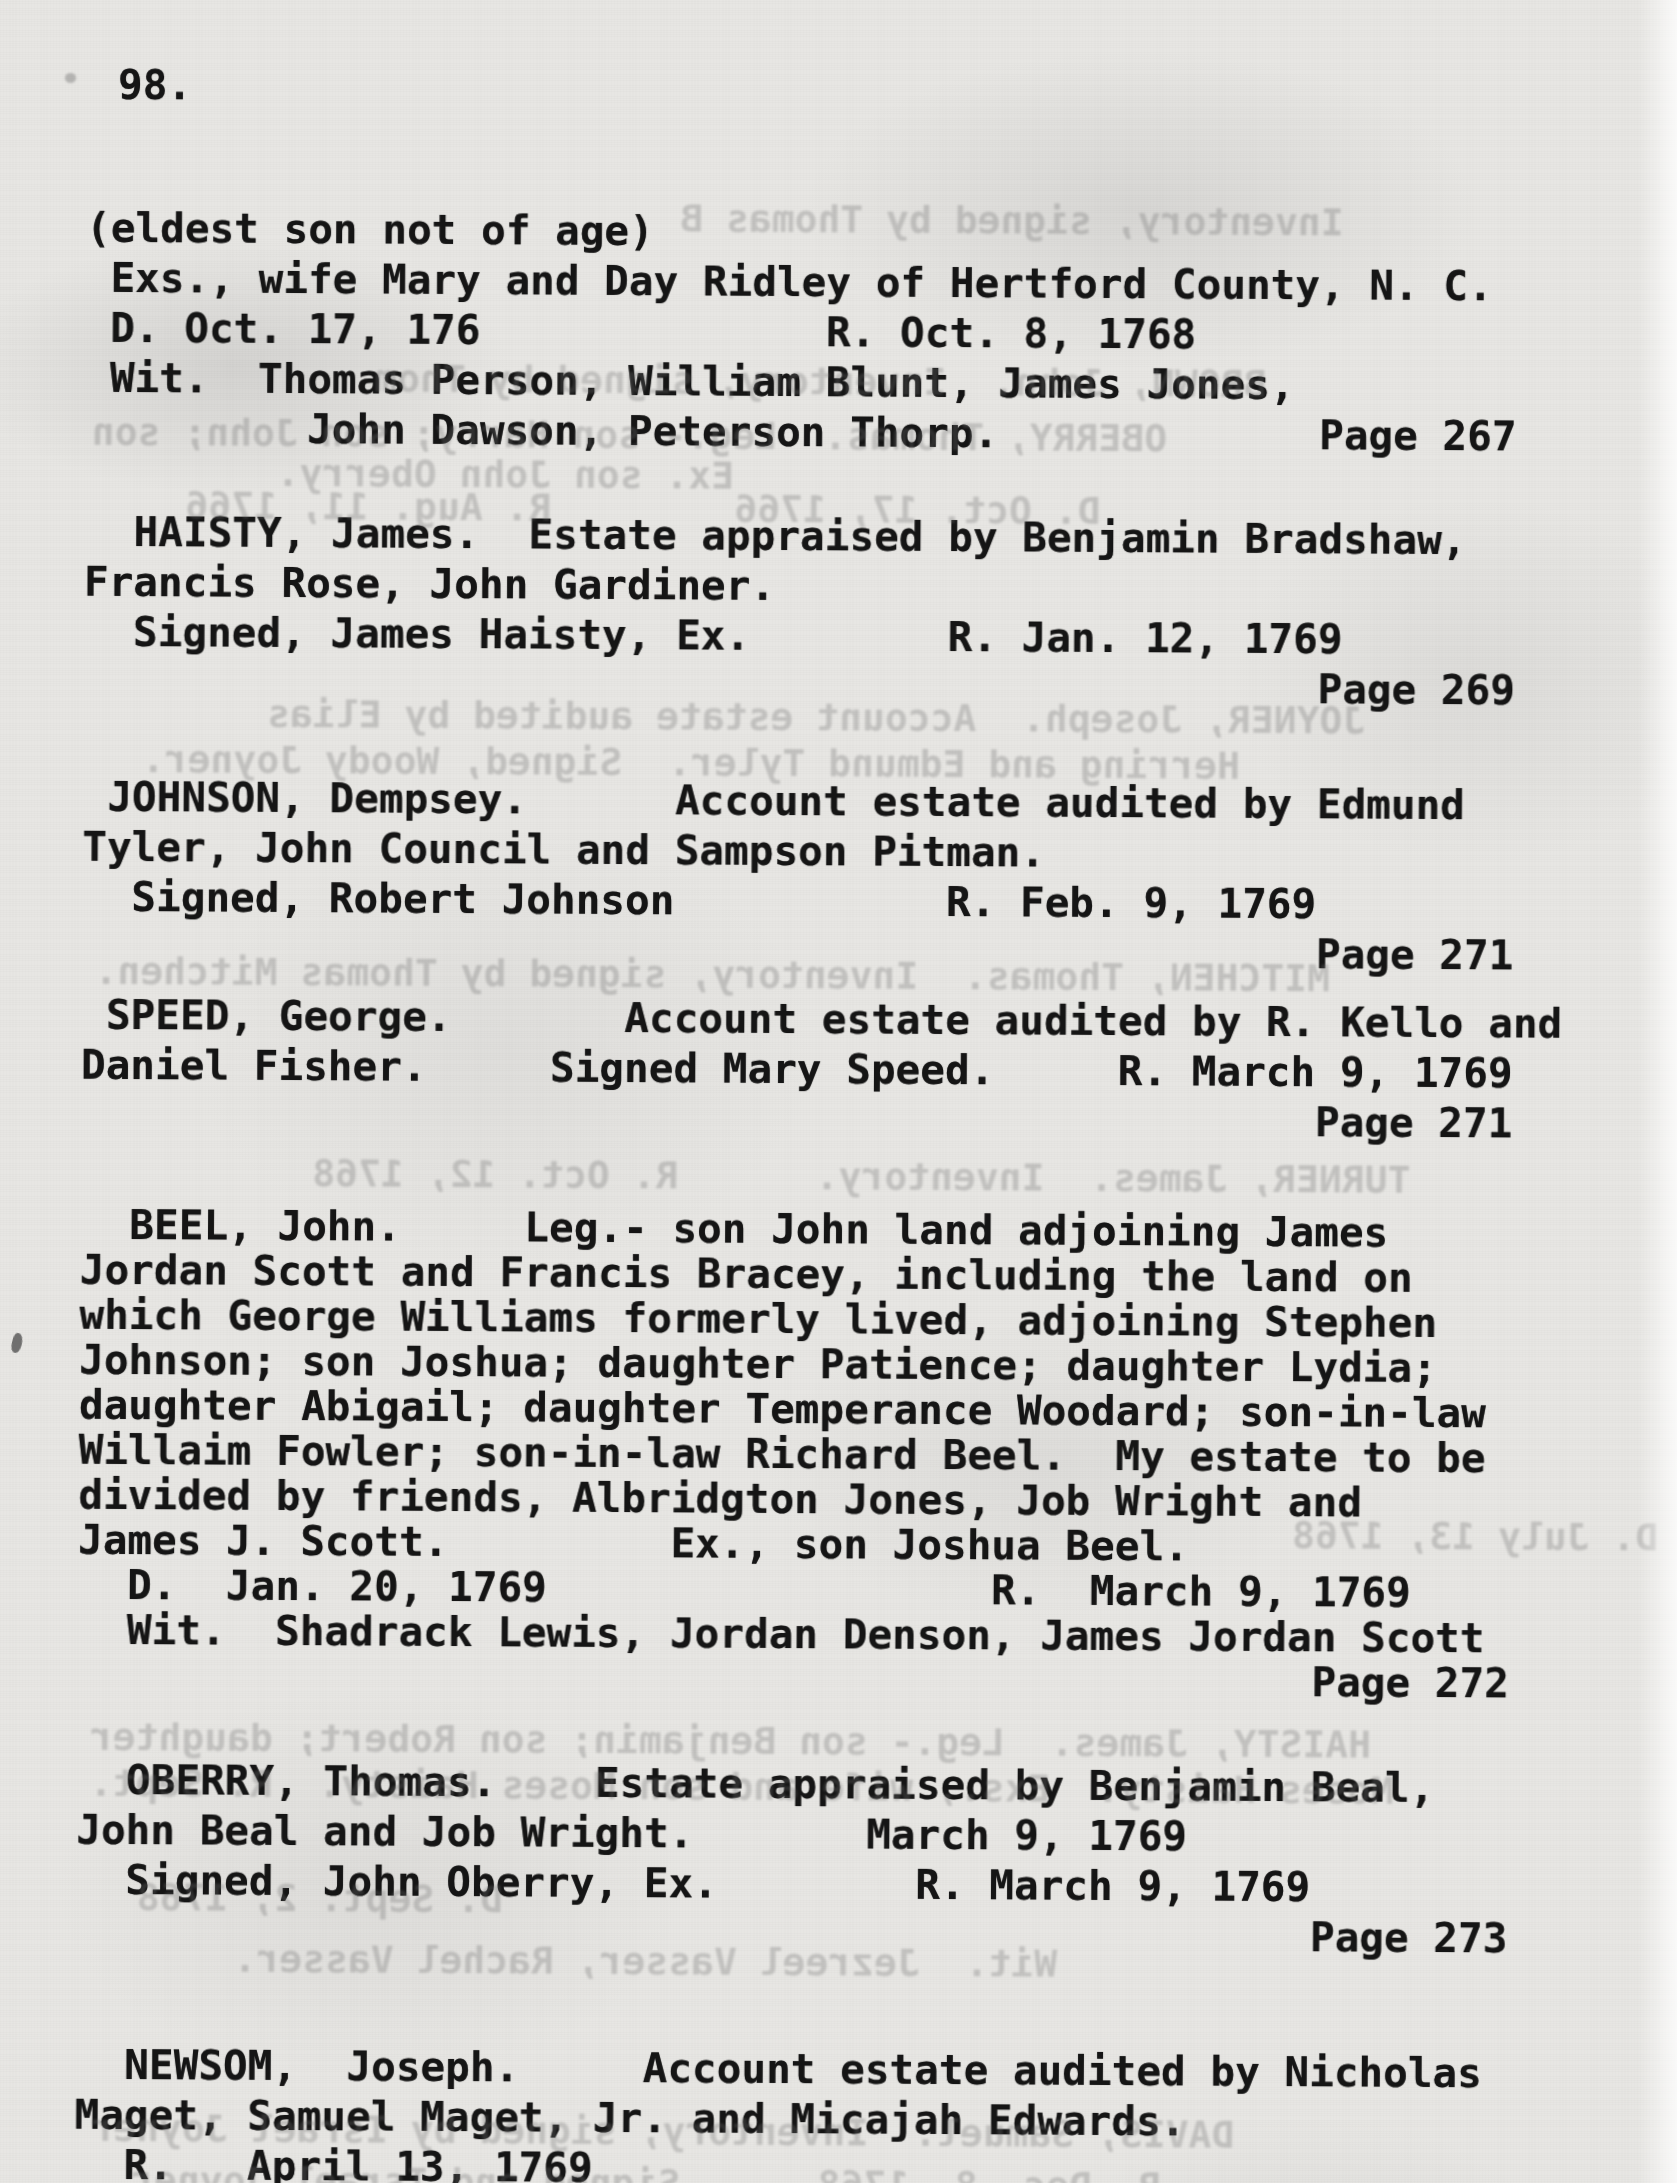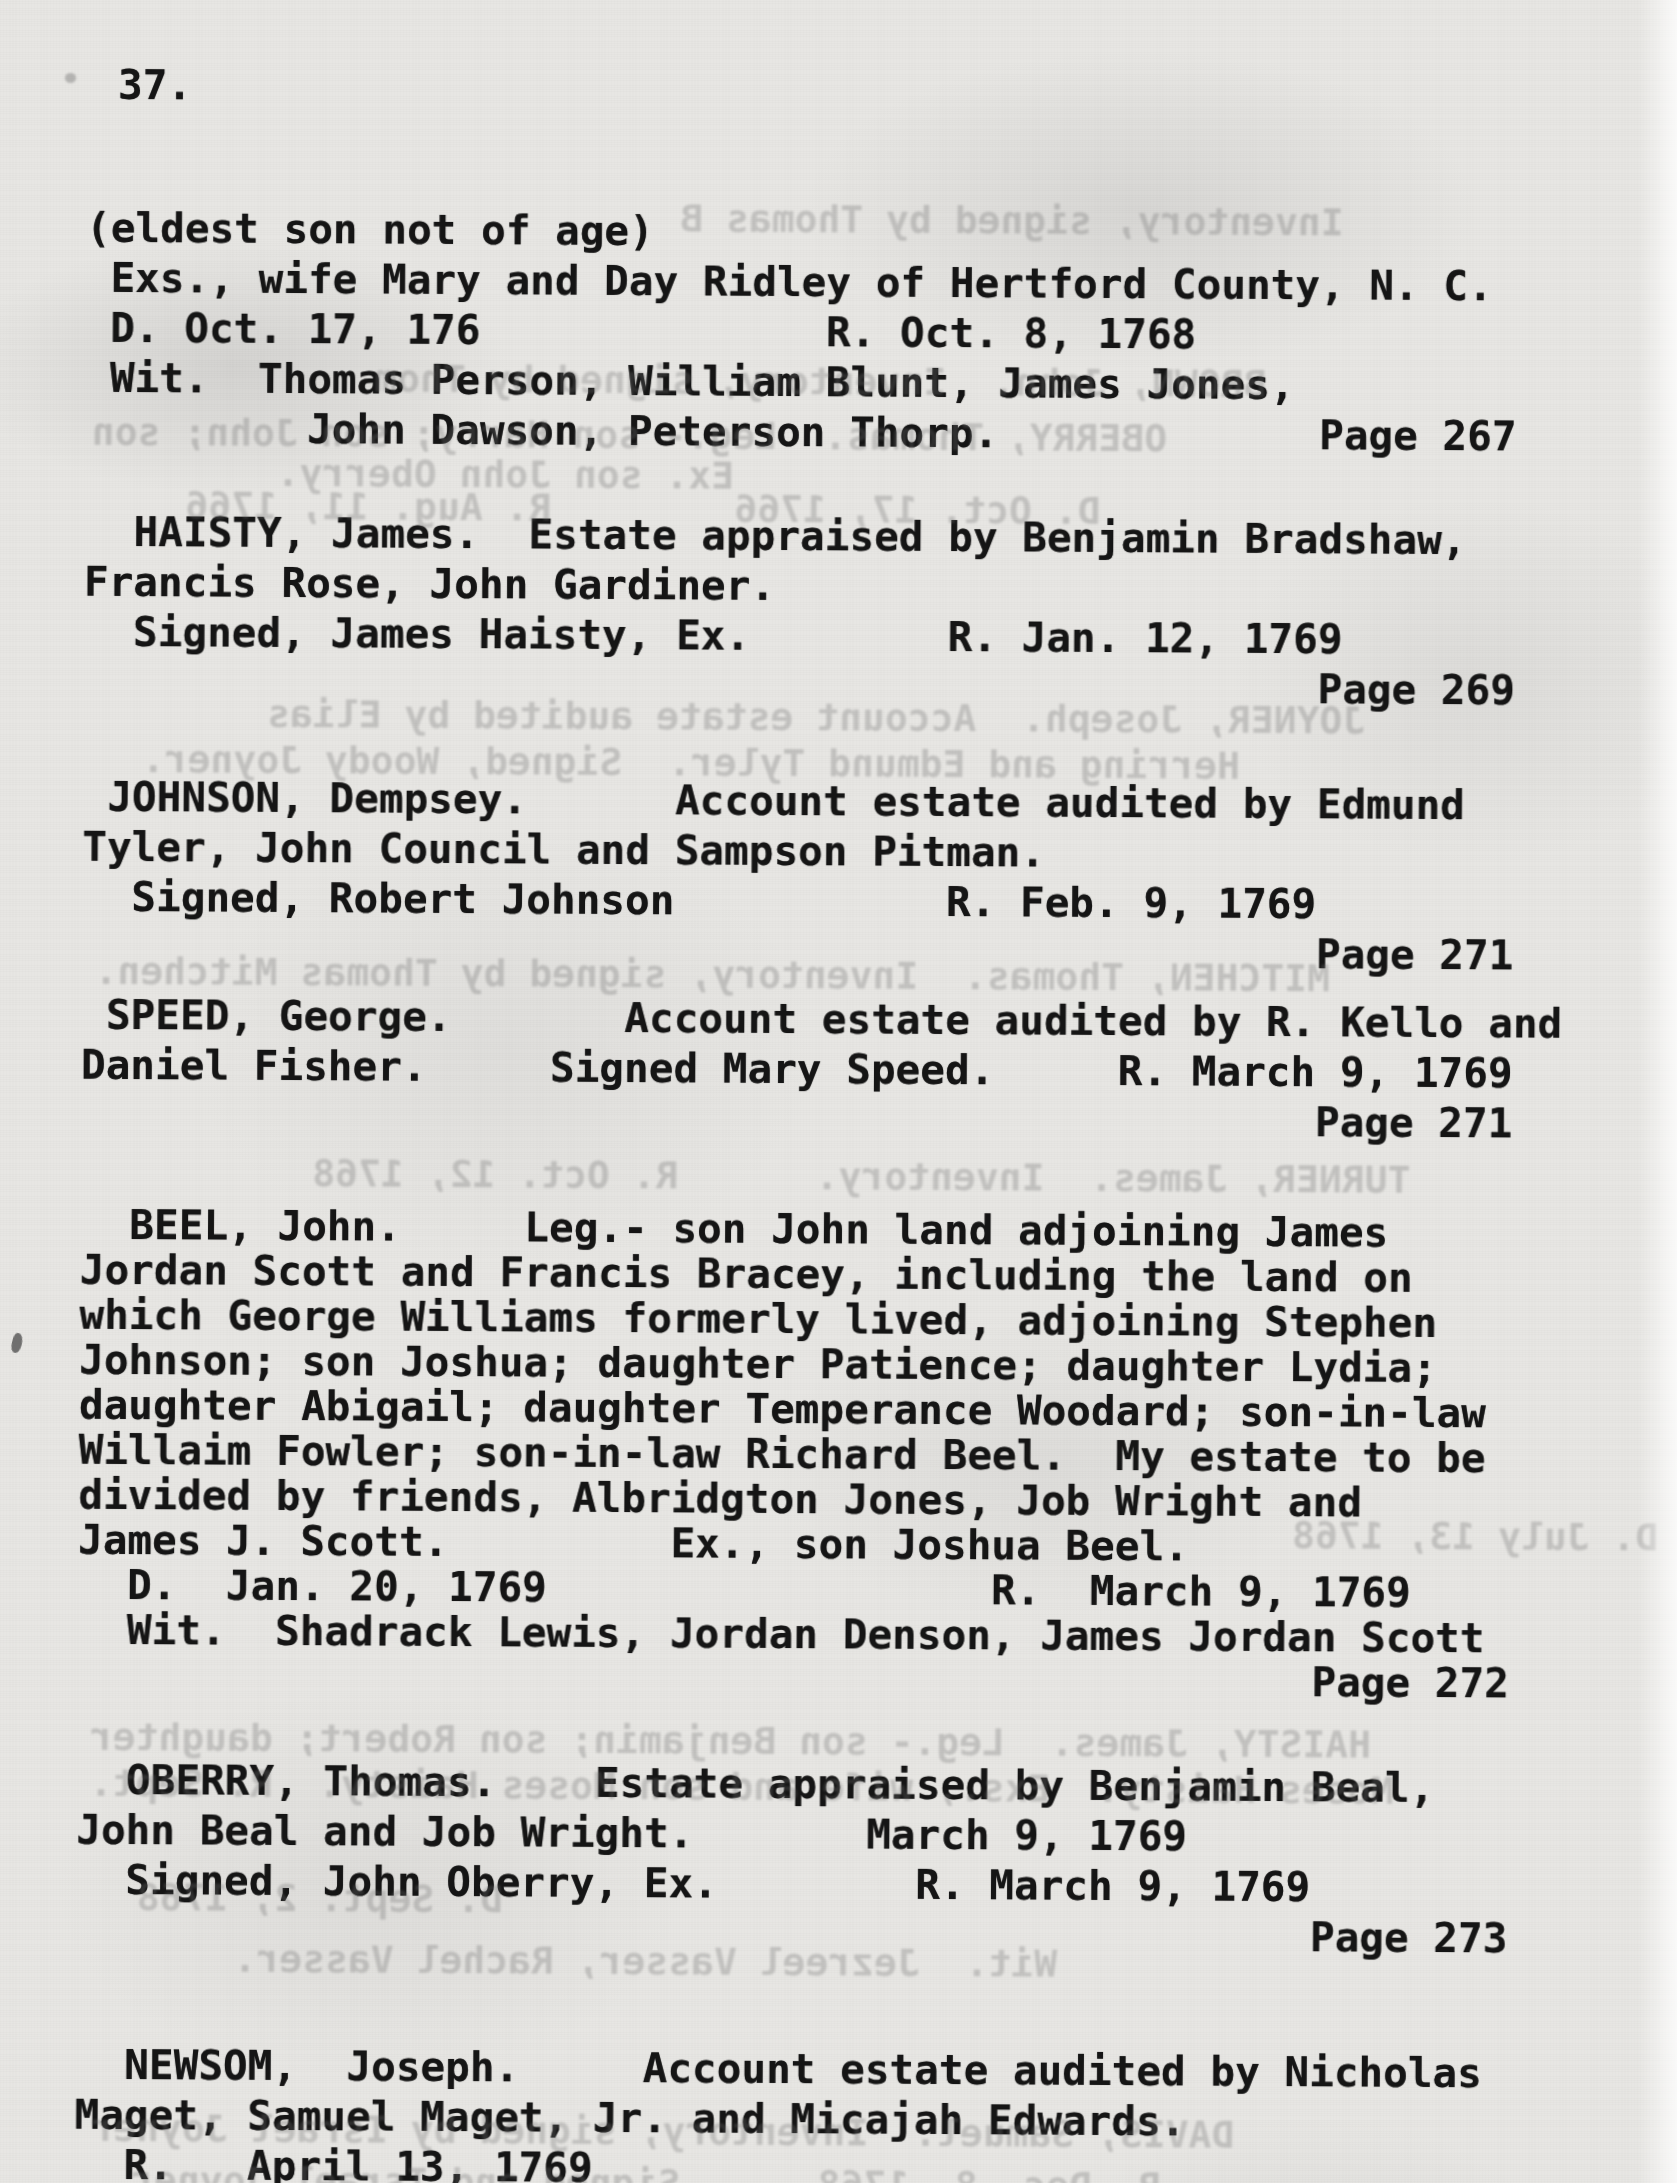--- a/index.html
+++ b/index.html
@@ -67,21 +67,21 @@
   .a-corner { left: 65px; top: 73px; width: 11.4px; height: 9.6px; background: #5a5a5a; border-radius: 50%; opacity: .35; filter: blur(0.9px); }
 </style>
 </head>
 <body>
 
 <div class="sheet">
   <div class="texture"></div>
   <div class="grain"></div>
 
   <div class="text-layer">
-    <div class="line page-num">37.</div>
+    <div class="line page-num">98.</div>
 
   <div class="block" style="top: 203px; line-height: 50px;">
         <div class="line">(eldest son not of age)</div>
         <div class="line"> Exs., wife Mary and Day Ridley of Hertford County, N. C.</div>
         <div class="line"> D. Oct. 17, 176              R. Oct. 8, 1768</div>
         <div class="line"> Wit.  Thomas Person, William Blunt, James Jones,</div>
         <div class="line">         John Dawson, Peterson Thorp.             Page 267</div>
       </div>
       <div class="block" style="top: 507px; line-height: 50px;">
         <div class="line">  HAISTY, James.  Estate appraised by Benjamin Bradshaw,</div>

